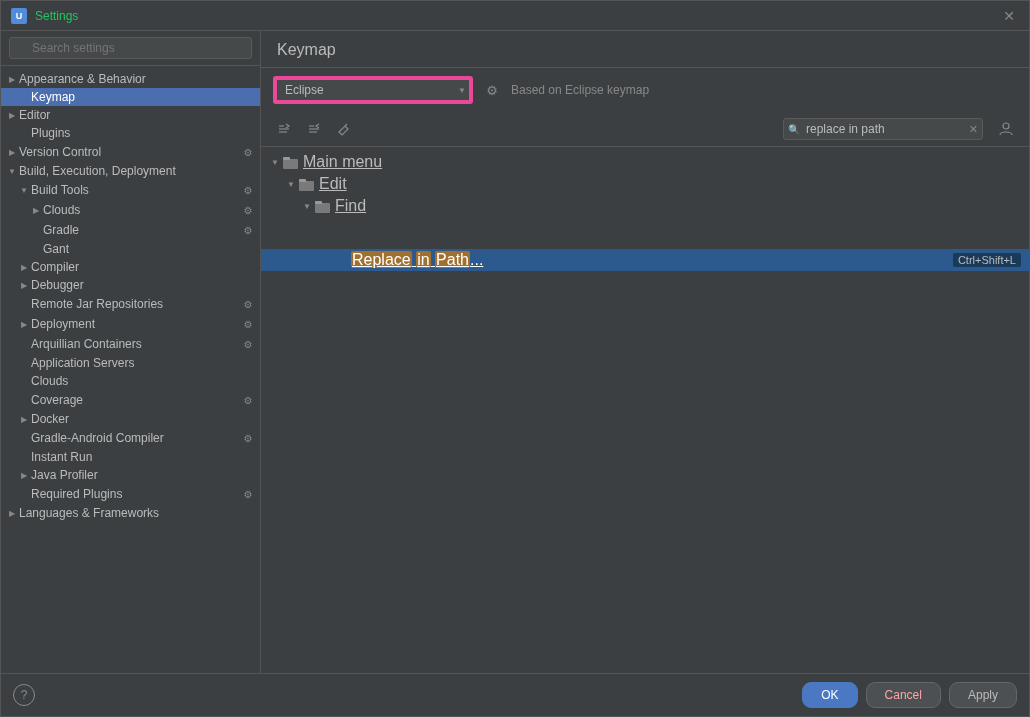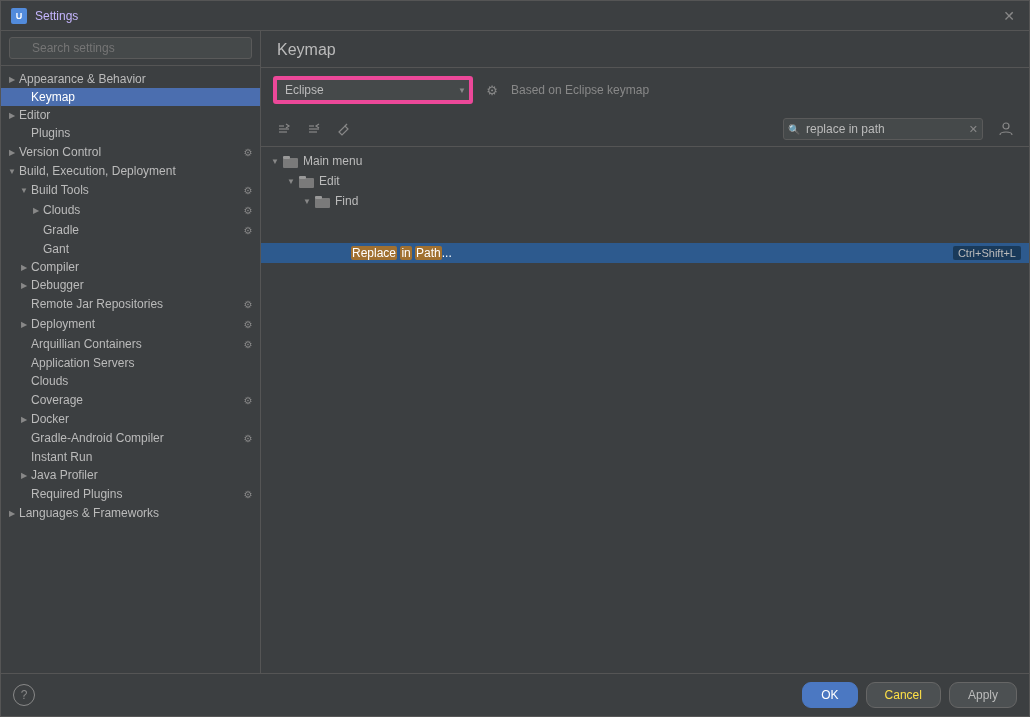--- a/index.html
+++ b/index.html
@@ -42,21 +42,21 @@
       align-items: center;
       justify-content: center;
       font-size: 9px;
       font-weight: bold;
       color: white;
     }
 
     .titlebar-title {
       flex: 1;
       font-size: 12px;
-      color: #c4b5fd;
+      color: #22c55e;
     }
 
     .titlebar-close {
       width: 20px;
       height: 20px;
       display: flex;
       align-items: center;
       justify-content: center;
       cursor: pointer;
       color: #888;
@@ -361,21 +361,22 @@
       align-items: center;
       justify-content: center;
     }
 
     .folder-icon-svg {
       width: 16px;
       height: 13px;
     }
 
     .ctree-item .c-label {
-      font-size: 12px;
+      font-size: 16px;
+      text-decoration: underline;
     }
 
     .c-indent-0 { padding-left: 8px; }
     .c-indent-1 { padding-left: 24px; }
     .c-indent-2 { padding-left: 40px; }
     .c-indent-3 { padding-left: 56px; margin-top: 32px; }
 
     .shortcut-label {
       margin-left: auto;
       color: #888;
@@ -434,21 +435,21 @@
 
     .btn-ok {
       background: #4b78c2;
       border-color: #4b78c2;
       color: #ffffff;
     }
 
     .btn-cancel {
       background: #4c5052;
       border-color: #666;
-      color: #fde047;
+      color: #fca5a5;
     }
 
     .btn-apply {
       background: #4c5052;
       border-color: #666;
       color: #bbbbbb;
     }
   </style>
 </head>
 <body>

